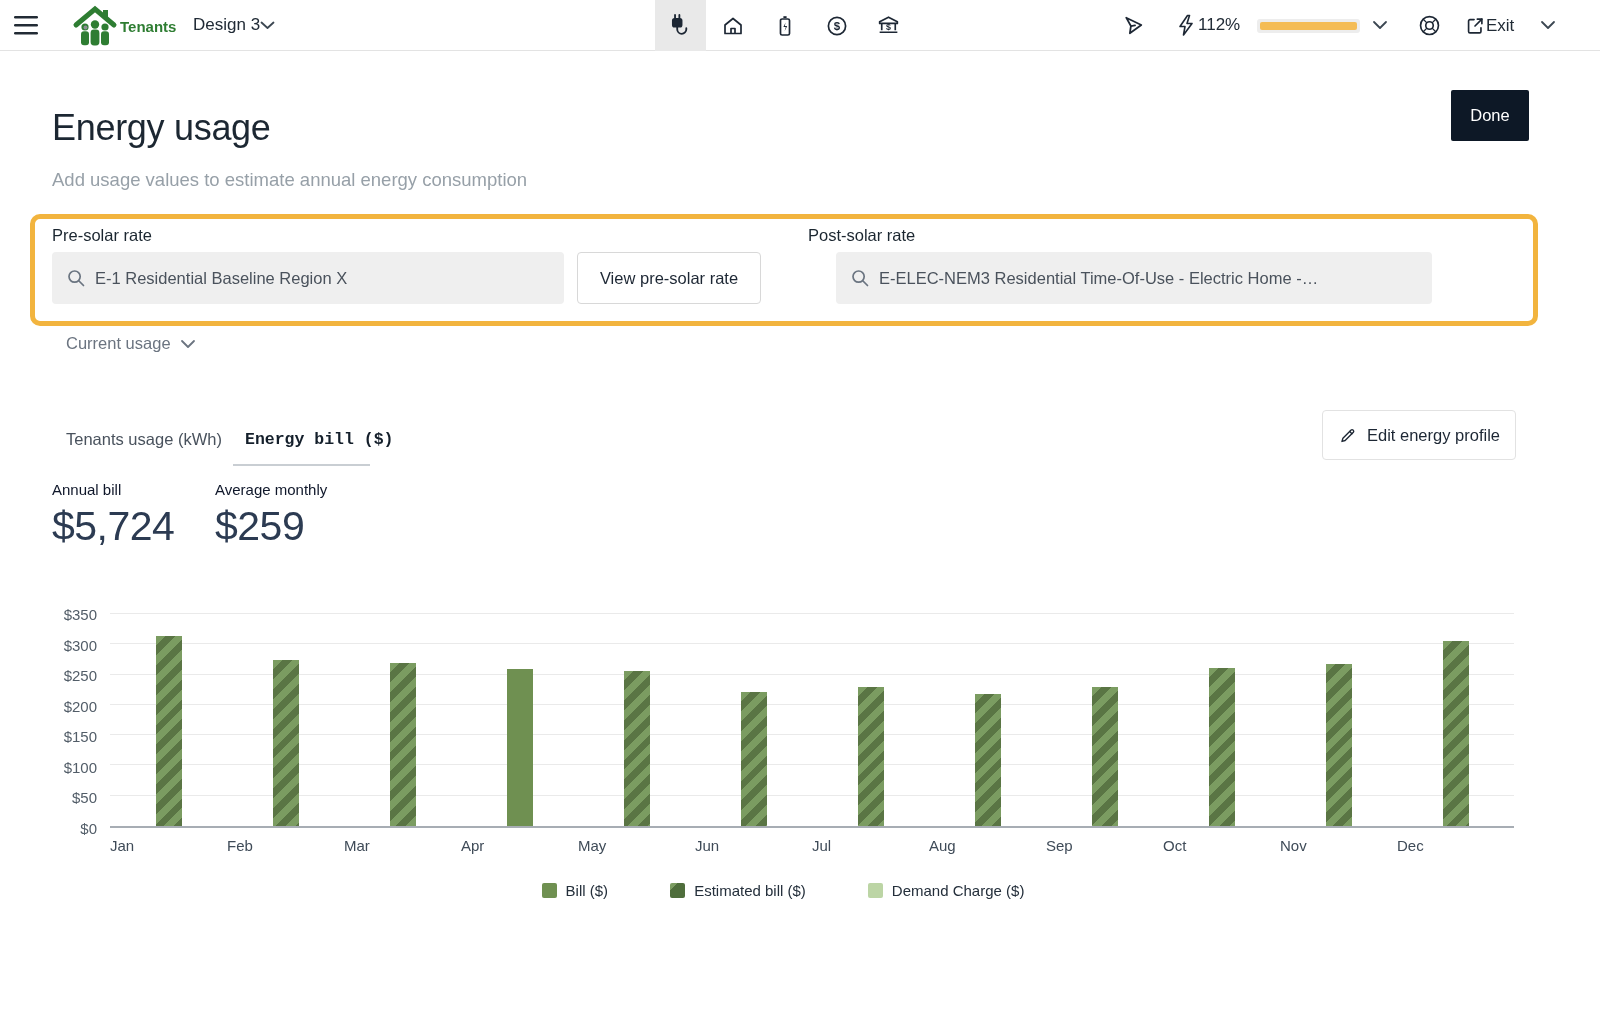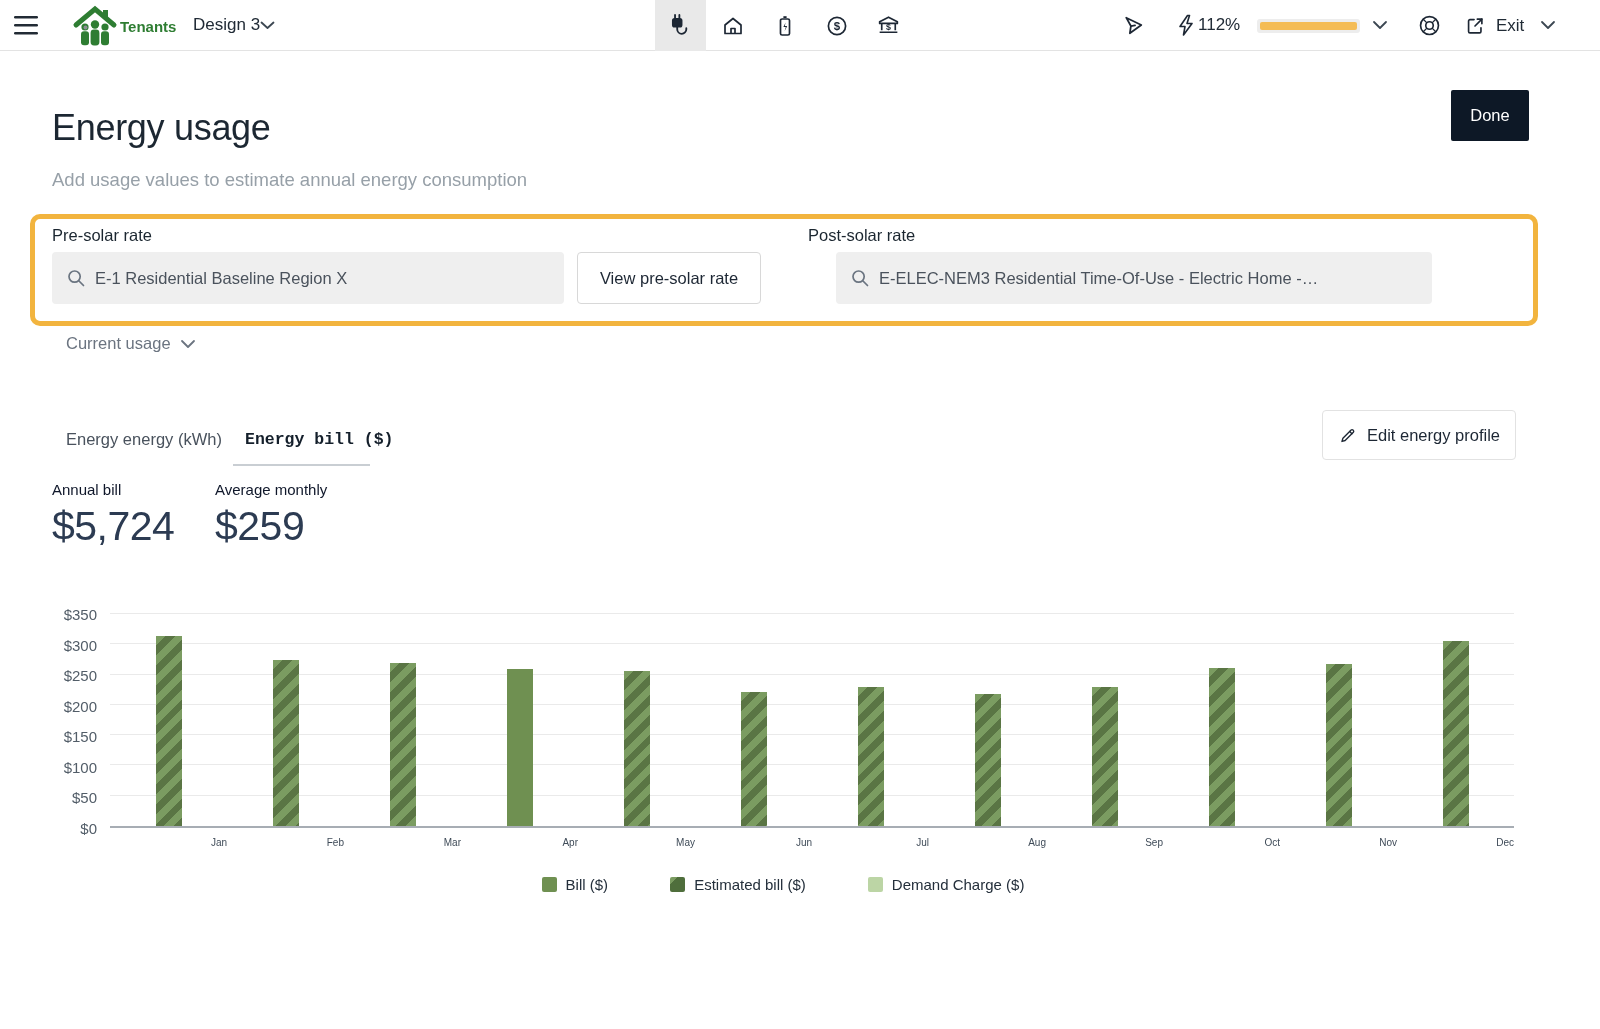--- a/index.html
+++ b/index.html
@@ -44,21 +44,21 @@
   .chart { position:absolute; left:52px; top:602px; width:1462px; }
   .chart-body { display:flex; align-items:flex-end; height:226px; }
   .y-axis { position:relative; width:58px; height:214px; }
   .ytick { position:absolute; right:13px; transform:translateY(50%); font-size:15px; color:#525d68; line-height:1; white-space:nowrap; }
   .plot { position:relative; width:1404px; height:214px; border-bottom:2px solid #a7adb4; }
   .gridline { position:absolute; left:0; right:0; height:1px; background:#eaeaea; }
   .bars { position:absolute; left:0; right:0; top:0; bottom:0; display:flex; }
   .bar-slot { flex:1; display:flex; justify-content:center; align-items:flex-end; height:100%; }
   .bar { width:26px; }
   .x-axis { margin-left:58px; width:1404px; display:flex; margin-top:9px; }
-  .xlabel { flex:1; text-align:right; font-size:10px; color:#3f4b58; }
+  .xlabel { flex:1; text-align:left; font-size:15px; color:#3f4b58; }
   .legend { margin-top:28px; display:flex; justify-content:center; gap:62px; }
   .legend-item { display:flex; align-items:center; gap:9px; }
   .swatch { width:15px; height:15px; border-radius:2px; display:inline-block; }
   .legend-label { font-size:15px; color:#242f3b; }
 
   svg { display:block; }
 </style>
 </head>
 <body>
 
@@ -178,21 +178,21 @@
     </div>
     <div class="abs icon-btn" style="left:1417px; top:13px;">
       <span>
         <svg width="25" height="25" viewBox="0 0 24 24" fill="none" stroke="#1d2734" stroke-width="1.6">
           <circle cx="12" cy="12" r="8.6"></circle>
             <circle cx="12" cy="12" r="3.6"></circle>
           <path d="M6 6 l3.5 3.5 M18 6 l-3.5 3.5 M6 18 l3.5-3.5 M18 18 l-3.5-3.5" stroke-width="1.3"></path>
         </svg>
       </span>
     </div>
-    <div class="abs icon-btn" style="left:1464px; top:15px; gap:10px;">
+    <div class="abs icon-btn" style="left:1464px; top:15px; ">
       <span>
         <svg width="22" height="22" viewBox="0 0 24 24" fill="none" stroke="#1d2734" stroke-width="1.8" stroke-linecap="round" stroke-linejoin="round">
           <path d="M11 5 H6.5 a1.5 1.5 0 0 0 -1.5 1.5 V18 a1.5 1.5 0 0 0 1.5 1.5 H17 a1.5 1.5 0 0 0 1.5 -1.5 V14"></path>
           <path d="M12 12 L19.5 4.5"></path>
             <path d="M14.5 4.5 h5 v5"></path>
         </svg>
       </span>
       <span class="tb-text">Exit</span>
     </div>
     <div class="abs icon-btn" style="left:1540px; top:20px;">
@@ -235,21 +235,21 @@
 
   <div class="current-usage">
     <span>Current usage</span>
     <span>
       <svg width="16" height="10" viewBox="0 0 16 10">
           <path d="M2 2 L8 8 L14 2" fill="none" stroke="#6b7480" stroke-width="1.8" stroke-linecap="round" stroke-linejoin="round"></path>
         </svg>
     </span>
   </div>
 
-  <div class="tab" style="left:66px;">Energy energy (kWh)</div>
+  <div class="tab" style="left:66px;">Tenants usage (kWh)</div>
   <div class="tab active" style="left:245px;font-family:Liberation Mono, monospace;">Energy bill ($)</div>
   <div class="tab-underline"></div>
 
   <div class="edit-btn">
     <span>
       <svg width="19" height="19" viewBox="0 0 24 24" fill="none" stroke="#1d2734" stroke-width="1.7" stroke-linejoin="round" stroke-linecap="round">
         <path d="M5 19.5 l1.2 -4 L16.6 5.1 a1.6 1.6 0 0 1 2.3 0 l0.5 0.5 a1.6 1.6 0 0 1 0 2.3 L9 18.3 Z"></path>
           <path d="M14.8 6.9 l2.8 2.8"></path>
       </svg>
     </span>

